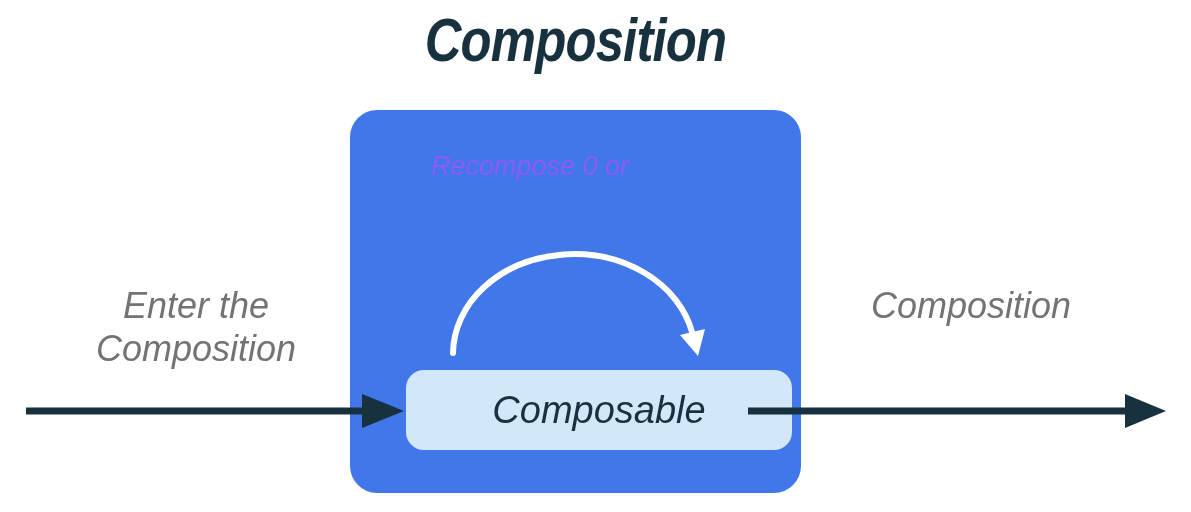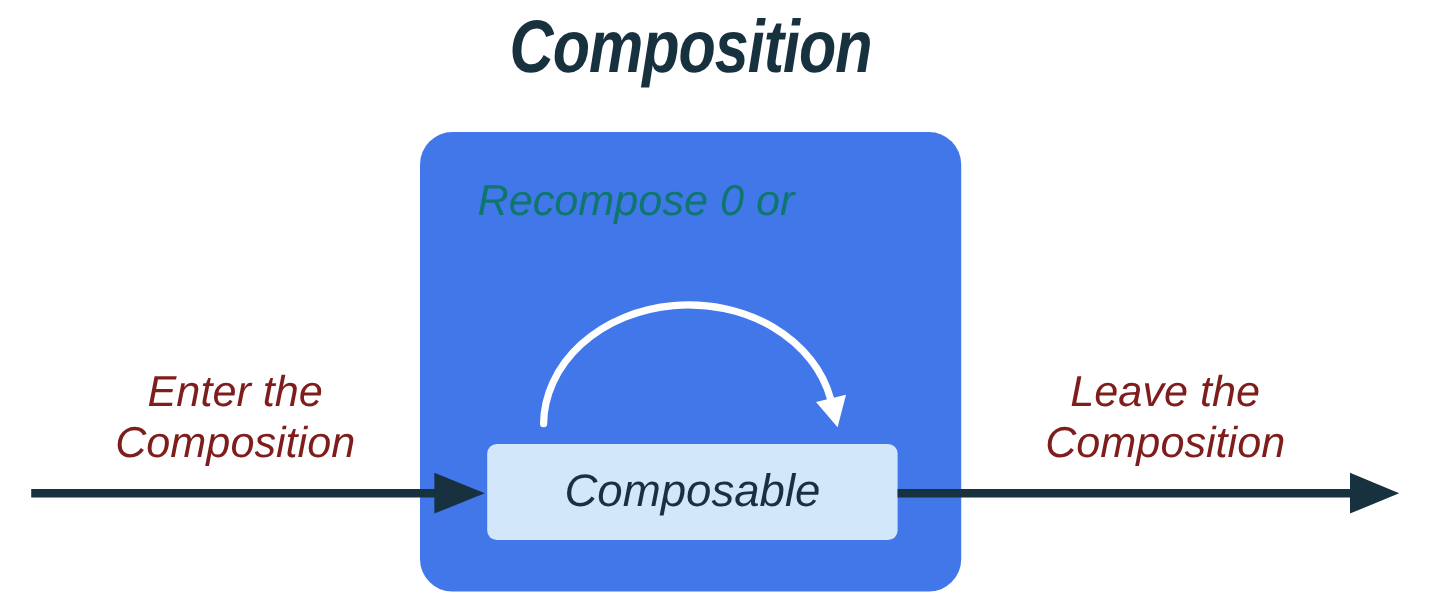--- a/index.html
+++ b/index.html
@@ -39,49 +39,48 @@
     height: 383px;
     background: #4277ea;
     border-radius: 27px;
   }
   .recompose-label {
     position: absolute;
     left: 350px;
     top: 146px;
     width: 360px;
     text-align: center;
-    font-size: 36px;
+    font-size: 27px;
     line-height: 41px;
-    color: #0f766e;
+    color: #8b5cf6;
   }
   .composable-box {
     position: absolute;
     left: 406px;
     top: 370px;
-    width: 342px;
+    width: 386px;
     height: 80px;
     background: #d3e7fb;
-    border-radius: 8px;
+    border-radius: 18px;
     display: flex;
     align-items: center;
     justify-content: center;
   }
   .composable-label {
     font-size: 38px;
     color: #17313f;
   }
   .side-label {
     position: absolute;
     top: 284px;
     width: 330px;
     text-align: center;
     font-size: 36px;
     line-height: 43px;
-    color: #7f1d1d;
-    margin-top: 20px;
+    color: #737373;
   }
   .enter-label { left: 31px; }
   .leave-label { left: 806px; }
   .arrow-layer {
     position: absolute;
     left: 0;
     top: 0;
     width: 1191px;
     height: 512px;
     pointer-events: none;
@@ -103,21 +102,20 @@
   <div class="composable-box">
     <span class="composable-label">Composable</span>
   </div>
 
   <div class="side-label enter-label">
     <div>Enter the</div>
     <div>Composition</div>
   </div>
 
   <div class="side-label leave-label">
-    <div>Leave the</div>
     <div>Composition</div>
   </div>
 
   <svg class="arrow-layer" viewBox="0 0 1191 512">
 
     <g>
       <line x1="26" y1="411" x2="366" y2="411" stroke="#17313f" stroke-width="7"></line>
       <polygon points="362,394 362,428 404,411" fill="#17313f"></polygon>
     </g>
 

